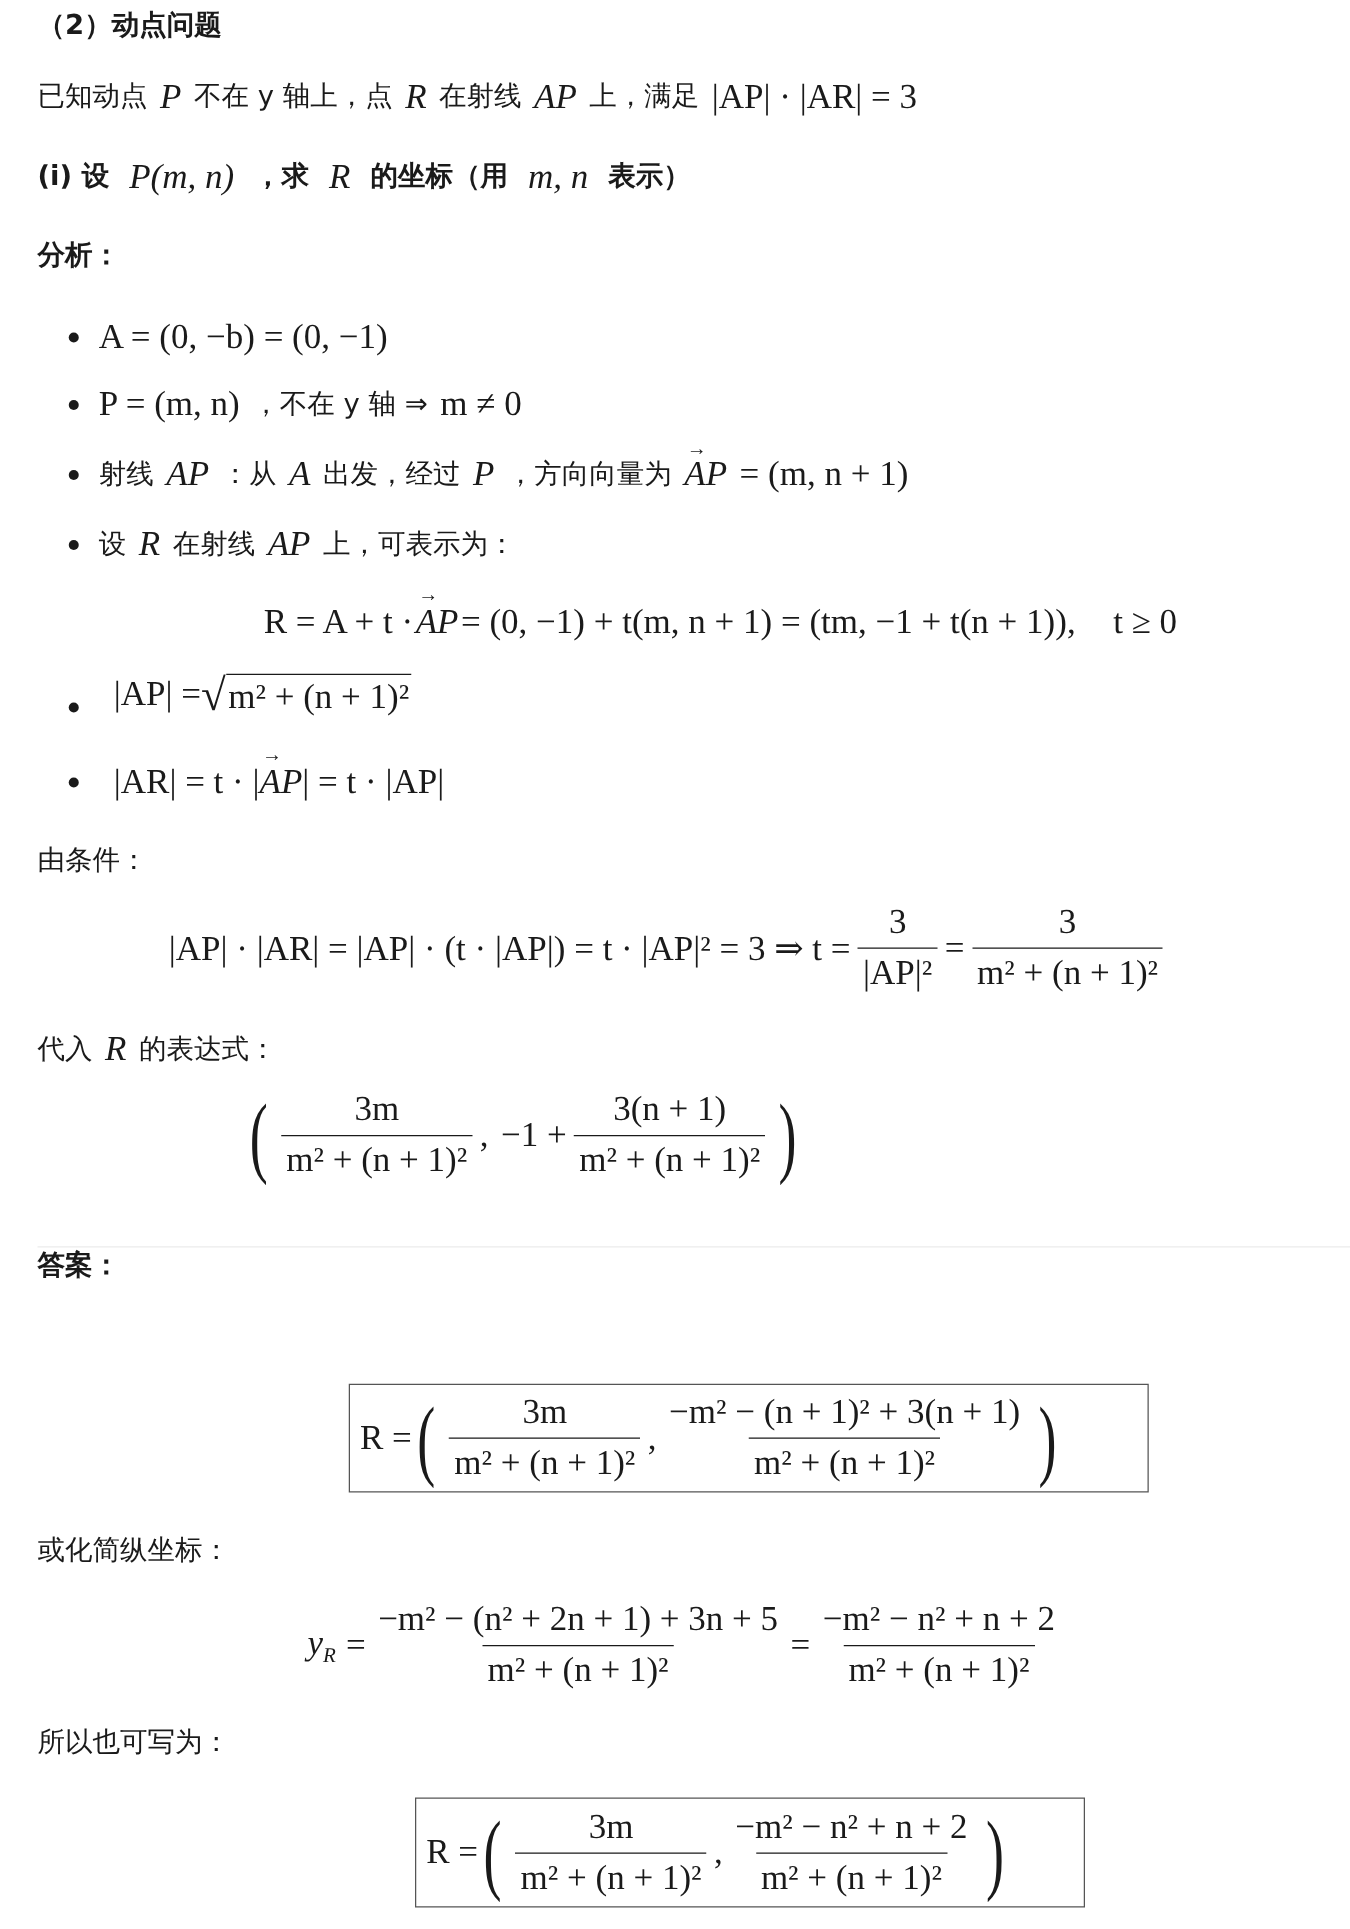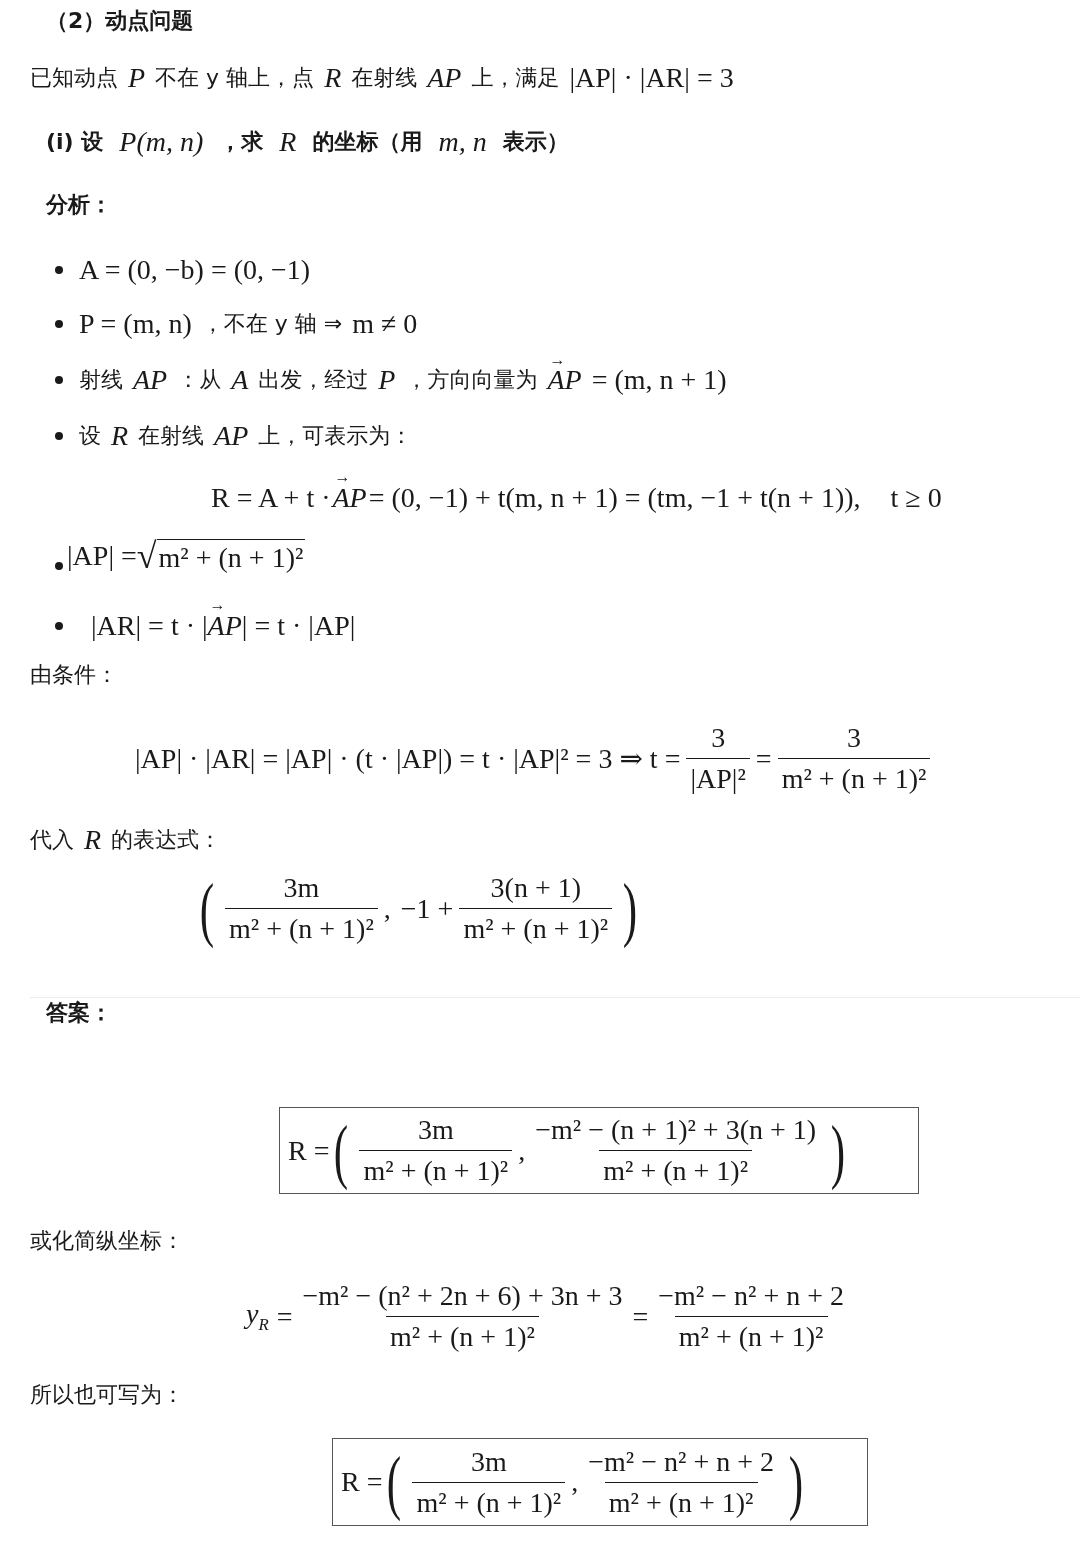--- a/index.html
+++ b/index.html
@@ -3,21 +3,21 @@
 <meta charset="utf-8">
 <style>
   html, body { margin: 0; padding: 0; background: #ffffff; }
   body {
     width: 1080px; height: 1543px; overflow: hidden; position: relative;
     font-family: "DejaVu Sans", "Liberation Sans", sans-serif;
     color: #1a1a1a;
   }
   .abs { position: absolute; white-space: nowrap; }
   .txt { font-size: 22px; line-height: 1; }
-  .bold { font-weight: bold; margin-left: 16px; }
+  .bold { font-weight: bold; }
   .m { font-family: "Liberation Serif", "DejaVu Serif", serif; font-size: 28px; }
   .mi { font-style: italic; }
   .bullet { width: 8px; height: 8px; border-radius: 50%; background: #1a1a1a; display: inline-block; }
   .row { display: flex; align-items: center; }
   .frac { display: inline-flex; flex-direction: column; align-items: center; vertical-align: middle; margin: 0 6px; }
   .frac .num { padding: 0 4px 4px 4px; text-align: center; }
   .frac .den { padding: 4px 4px 0 4px; text-align: right; border-top: 1.5px solid #1a1a1a; }
   .bigparen { font-size: 72px; font-weight: 100; transform: scaleX(0.6); display: inline-block; line-height: 1; }
   .sqrt { display: inline-flex; align-items: flex-end; }
   .sqrt .rad { border-top: 1.5px solid #1a1a1a; padding: 2px 2px 0 2px; }
@@ -90,41 +90,41 @@
   <span>上，可表示为：</span>
 </div>
 
 <div class="abs row m" style="left:211px;top:482px;">
   <span>R = A + t · </span>
   <span class="mi vec" style="margin:0 2px;">AP</span>
   <span> = (0, −1) + t(m, n + 1) = (tm, −1 + t(n + 1)),</span>
   <span style="margin-left:30px;text-align:center;">t ≥ 0</span>
 </div>
 
-<div class="abs row" style="left:55px;top:538px;gap:4px;">
+<div class="abs row" style="left:55px;top:538px;gap:28px;">
   <span class="bullet" style="margin-top:20px;"></span>
   <span class="m row">
     <span>|AP| = </span>
     <span class="sqrt">
       <span class="sym">√</span>
       <span class="rad">m² + (n + 1)²</span>
     </span>
   </span>
 </div>
 
 <div class="abs row" style="left:55px;top:610px;gap:28px;">
   <span class="bullet"></span>
   <span class="m row">
     <span>|AR| = t · |</span>
     <span class="mi vec">AP</span>
     <span>| = t · |AP|</span>
   </span>
 </div>
 
-<div class="abs txt" style="left:30px;top:664px;text-align:right;">由条件：</div>
+<div class="abs txt" style="left:30px;top:678px;text-align:right;">由条件：</div>
 
 <div class="abs row m" style="left:135px;top:722px;">
   <span>|AP| · |AR| = |AP| · (t · |AP|) = t · |AP|² = 3 ⇒ t =</span>
   <span class="frac">
     <span class="num">3</span>
     <span class="den">|AP|²</span>
   </span>
   <span>=</span>
   <span class="frac">
     <span class="num">3</span>
@@ -171,21 +171,21 @@
   </span>
   <span class="bigparen">)</span>
 </div>
 
 <div class="abs txt" style="left:30px;top:1230px;">或化简纵坐标：</div>
 
 <div class="abs row m" style="left:246px;top:1280px;">
   <span class="mi"><span>y</span><sub>R</sub></span>
   <span style="margin-left:8px;">=</span>
   <span class="frac">
-    <span class="num">−m² − (n² + 2n + 6) + 3n + 3</span>
+    <span class="num">−m² − (n² + 2n + 1) + 3n + 5</span>
     <span class="den">m² + (n + 1)²</span>
   </span>
   <span>=</span>
   <span class="frac">
     <span class="num">−m² − n² + n + 2</span>
     <span class="den">m² + (n + 1)²</span>
   </span>
 </div>
 
 <div class="abs txt" style="left:30px;top:1384px;">所以也可写为：</div>

